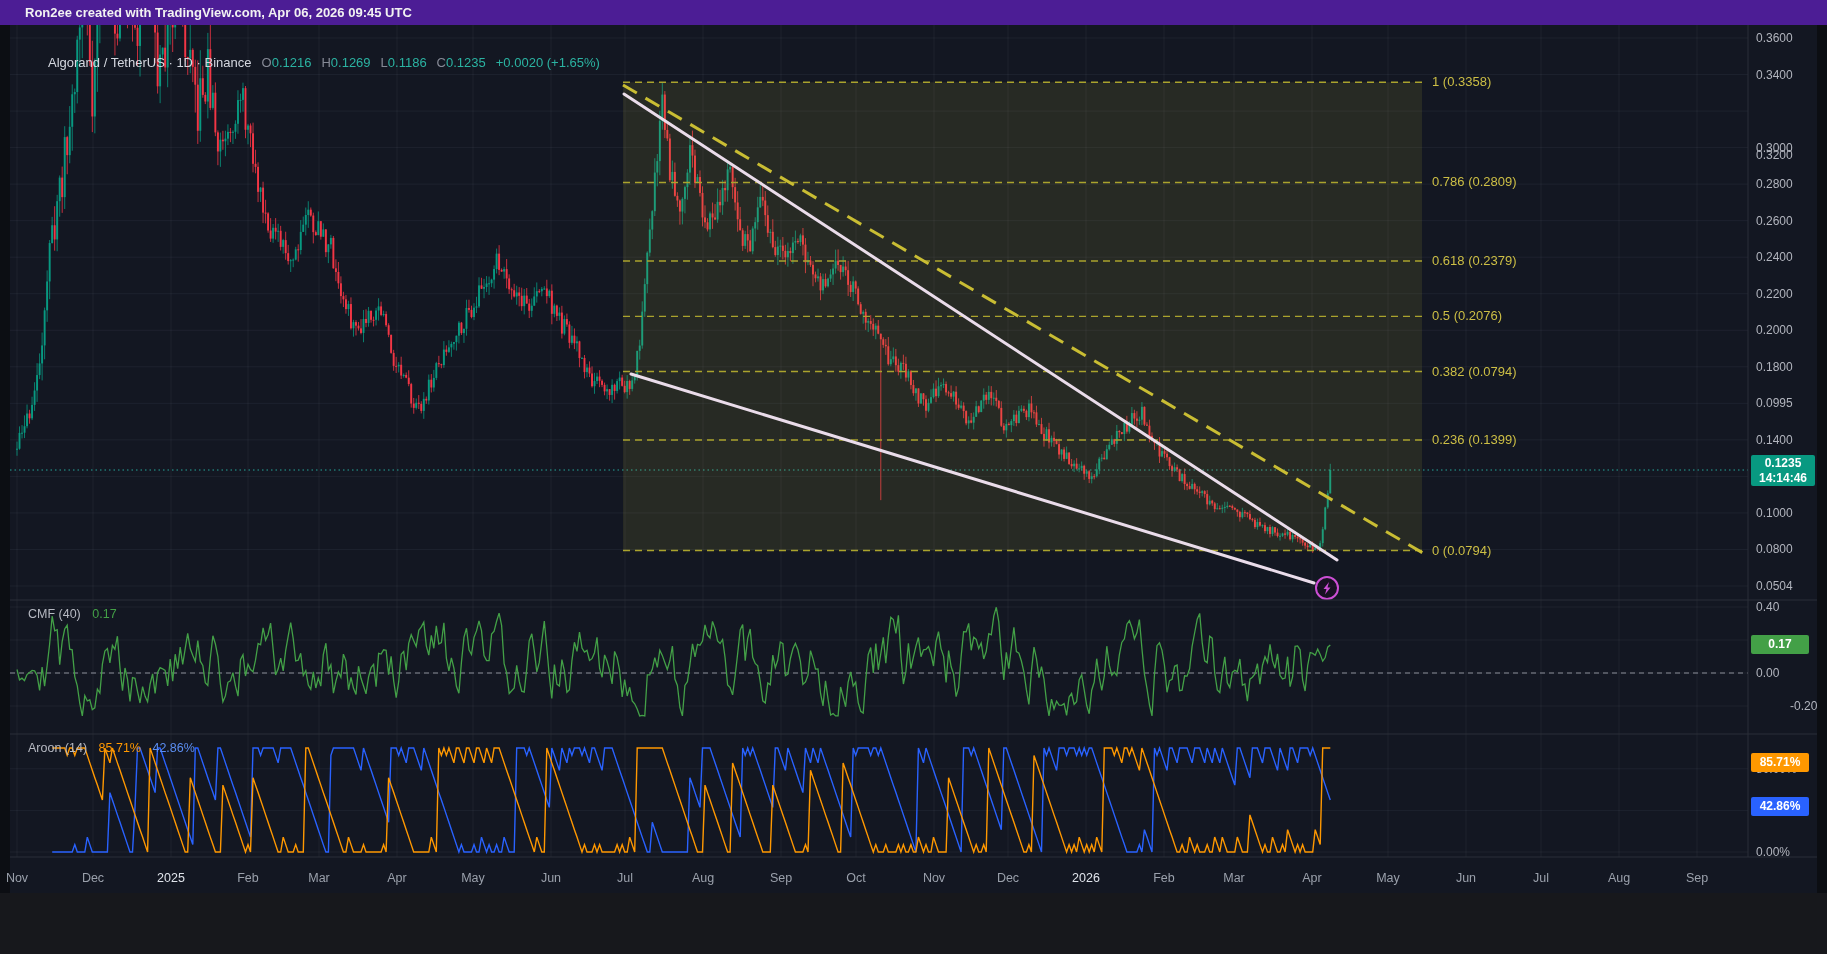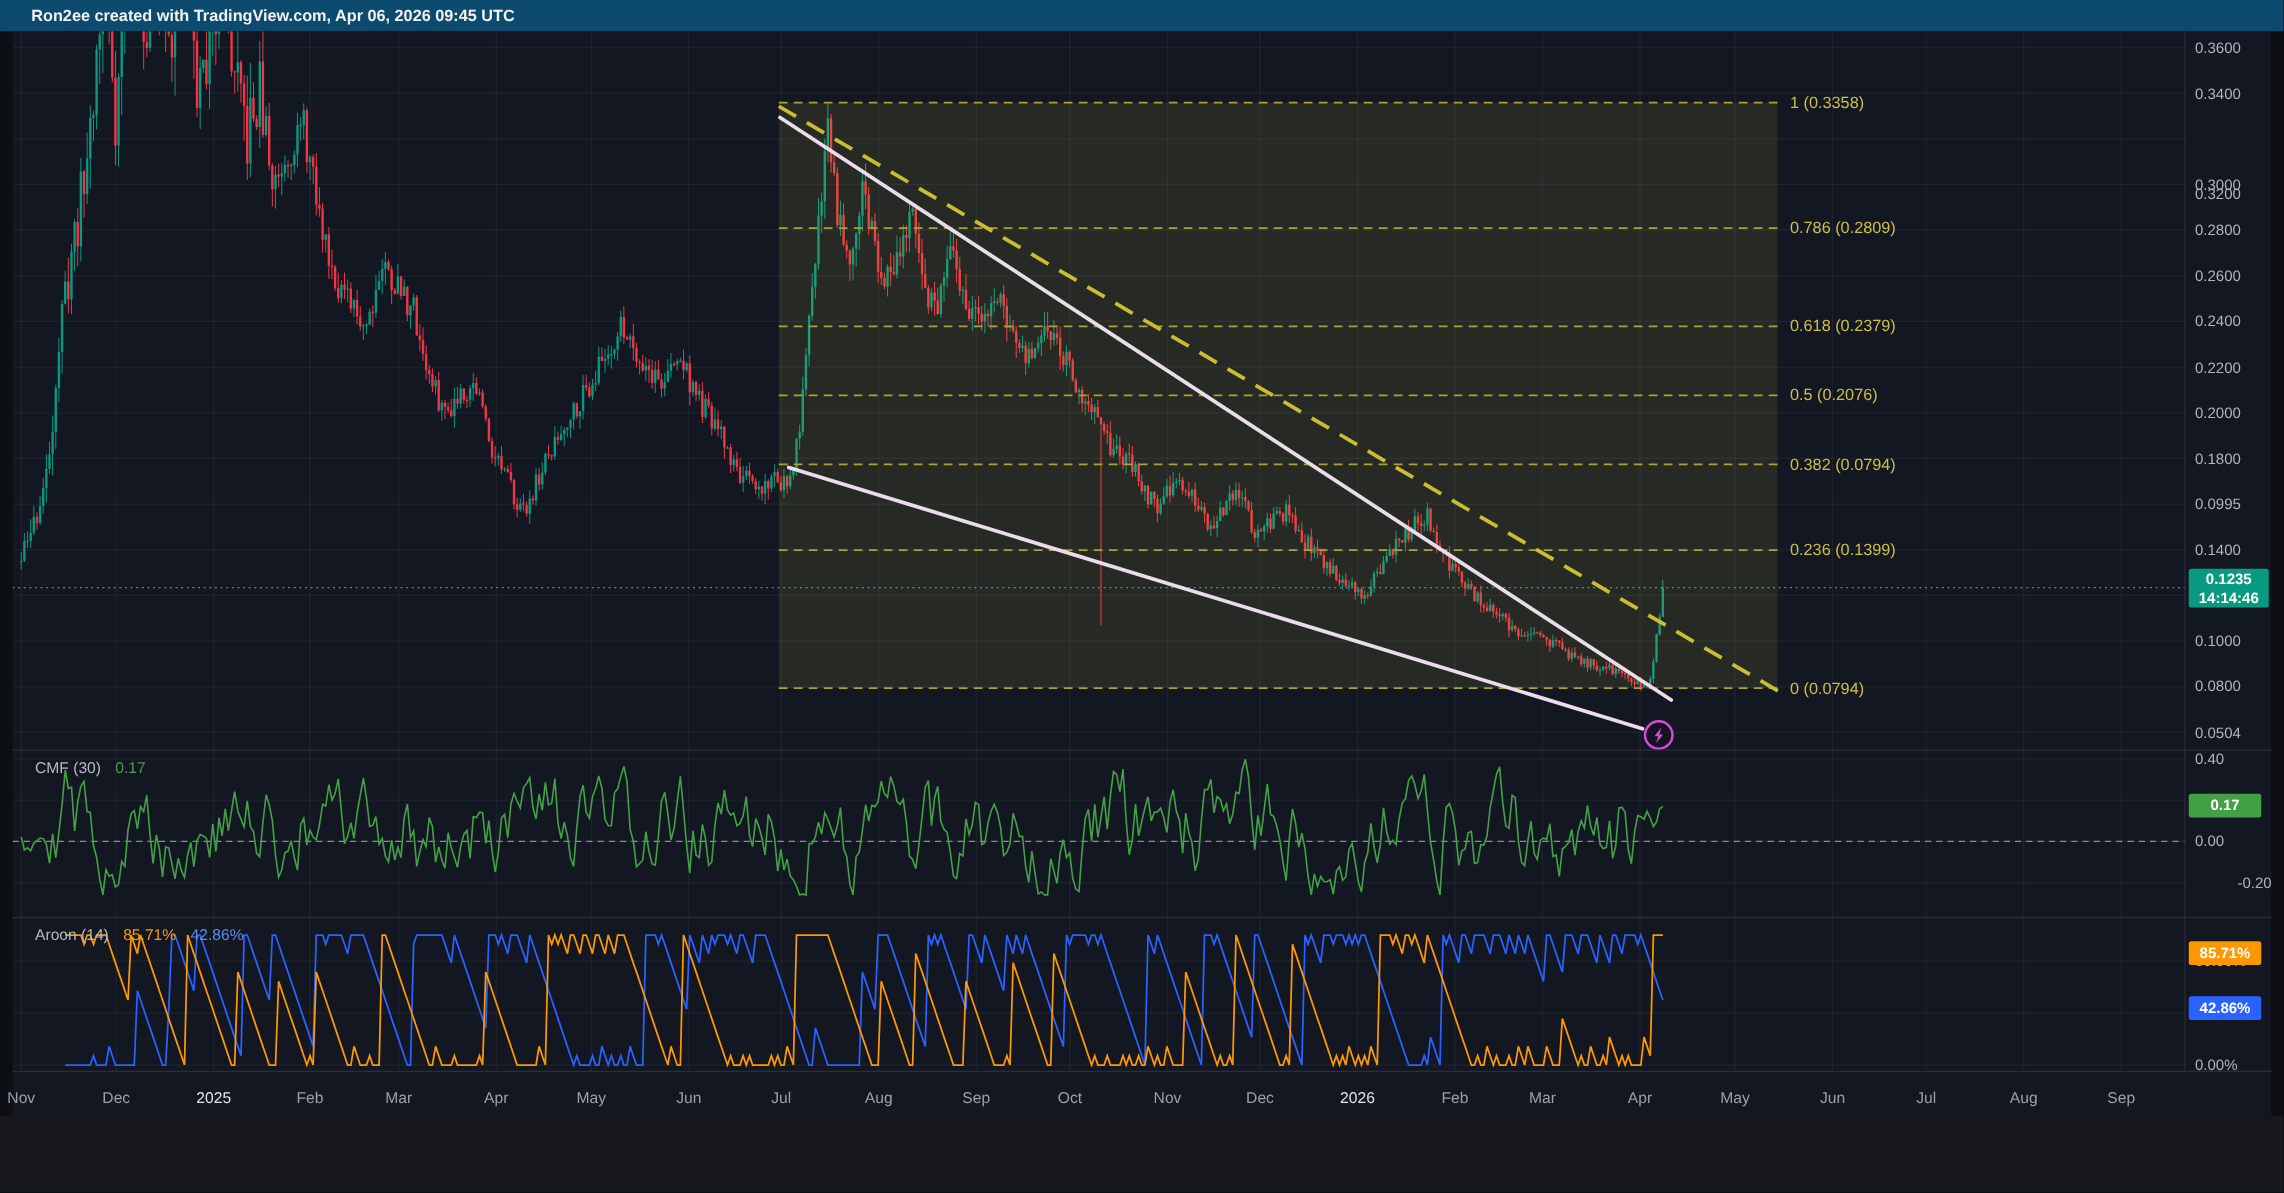--- a/index.html
+++ b/index.html
@@ -1,19 +1,19 @@
 <!DOCTYPE html>
 <html><head>
 <meta charset="utf-8">
 <style>
   html,body{margin:0;padding:0;background:#0c0e13;}
   *{box-sizing:border-box;}
   .stage{position:relative;width:1827px;height:954px;overflow:hidden;
          font-family:"Liberation Sans",sans-serif;background:#0c0e13;}
-  .attribution{position:absolute;left:0;top:0;width:1827px;height:25px;background:#0c4a6e;
+  .attribution{position:absolute;left:0;top:0;width:1827px;height:25px;background:#4c1d95;
                color:#f2f2f2;font-size:13px;font-weight:bold;line-height:25px;padding-left:25px;}
   .panel{position:absolute;left:10px;top:25px;width:1807px;height:868px;background:#131722;}
   #chart-svg{position:absolute;left:0;top:0;}
   .lbl{position:absolute;white-space:nowrap;pointer-events:none;}
   .legend-main{position:absolute;left:38px;top:30px;font-size:13px;color:#d5d8e0;z-index:5;}
   .legend-sub{position:absolute;left:18px;font-size:12.5px;color:#b6b9c2;z-index:5;}
   .ohlc-letter{color:#868a96;margin-left:10px;}
   .up-val{color:#2bb3a2;}
   .badge{position:absolute;color:#fff;font-size:12px;font-weight:bold;text-align:center;
          border-radius:2px;z-index:6;line-height:15px;}
@@ -1163,23 +1163,26 @@
         <line x1="10" y1="673" x2="1748" y2="673" stroke="#8a8e99" stroke-width="1" stroke-dasharray="5,4"></line>
         <polyline points="17.0,669.5 19.5,679.9 22.0,678.2 24.5,680.6 27.0,674.6 29.6,672.5 32.1,670.4 34.6,670.9 37.1,675.4 39.6,690.5 42.1,667.0 44.6,686.2 47.1,666.0 49.6,644.3 52.2,616.0 54.7,630.8 57.2,629.7 59.7,664.8 62.2,641.3 64.7,629.0 67.2,625.1 69.7,649.2 72.2,649.8 74.8,676.8 77.3,685.8 79.8,703.5 82.3,715.9 84.8,695.6 87.3,701.0 89.8,699.8 92.3,709.6 94.8,707.9 97.4,689.1 99.9,693.1 102.4,664.1 104.9,651.0 107.4,648.5 109.9,663.0 112.4,645.3 114.9,649.3 117.4,636.2 120.0,668.0 122.5,690.7 125.0,668.0 127.5,679.2 130.0,701.5 132.5,677.6 135.0,678.3 137.5,691.3 140.0,703.0 142.6,686.6 145.1,696.3 147.6,701.8 150.1,684.0 152.6,673.9 155.1,693.3 157.6,672.4 160.1,667.7 162.6,668.8 165.1,670.5 167.7,685.9 170.2,659.0 172.7,681.2 175.2,654.2 177.7,668.6 180.2,647.1 182.7,664.5 185.2,648.7 187.7,633.3 190.3,648.8 192.8,655.5 195.3,661.5 197.8,640.7 200.3,661.2 202.8,665.4 205.3,682.7 207.8,685.5 210.3,658.2 212.9,635.8 215.4,644.0 217.9,656.5 220.4,684.2 222.9,701.8 225.4,695.9 227.9,682.3 230.4,680.9 232.9,672.6 235.5,686.2 238.0,696.1 240.5,659.7 243.0,654.7 245.5,676.0 248.0,664.2 250.5,669.6 253.0,671.8 255.5,660.2 258.1,643.4 260.6,644.8 263.1,627.8 265.6,640.1 268.1,634.5 270.6,623.1 273.1,649.0 275.6,675.0 278.1,669.1 280.7,658.1 283.2,670.8 285.7,650.4 288.2,636.2 290.7,622.5 293.2,638.7 295.7,661.0 298.2,660.2 300.7,653.3 303.3,675.4 305.8,670.8 308.3,685.0 310.8,689.4 313.3,671.9 315.8,688.0 318.3,677.9 320.8,686.1 323.3,654.5 325.9,643.2 328.4,670.2 330.9,664.7 333.4,693.1 335.9,681.1 338.4,671.8 340.9,677.3 343.4,654.1 345.9,660.9 348.5,689.8 351.0,677.5 353.5,688.3 356.0,694.5 358.5,666.2 361.0,678.3 363.5,686.0 366.0,693.9 368.5,677.2 371.1,667.5 373.6,664.3 376.1,686.8 378.6,653.4 381.1,654.1 383.6,649.8 386.1,650.2 388.6,674.7 391.1,656.4 393.7,681.1 396.2,697.6 398.7,681.7 401.2,654.3 403.7,651.5 406.2,670.2 408.7,643.4 411.2,634.7 413.7,640.8 416.2,646.4 418.8,630.3 421.3,626.9 423.8,622.1 426.3,645.8 428.8,655.1 431.3,635.3 433.8,648.3 436.3,625.9 438.8,643.9 441.4,642.6 443.9,622.8 446.4,658.5 448.9,670.8 451.4,657.8 453.9,668.2 456.4,686.3 458.9,693.2 461.4,662.6 464.0,637.1 466.5,628.2 469.0,649.9 471.5,654.5 474.0,637.3 476.5,630.9 479.0,620.8 481.5,630.6 484.0,655.5 486.6,660.6 489.1,660.5 491.6,634.0 494.1,631.1 496.6,621.3 499.1,613.1 501.6,625.3 504.1,663.6 506.6,672.6 509.2,693.5 511.7,690.8 514.2,688.0 516.7,665.4 519.2,681.2 521.7,691.2 524.2,692.1 526.7,669.1 529.2,640.8 531.8,633.8 534.3,651.1 536.8,671.8 539.3,662.4 541.8,641.1 544.3,621.1 546.8,647.8 549.3,676.0 551.8,698.5 554.4,664.6 556.9,684.1 559.4,686.0 561.9,659.6 564.4,670.9 566.9,692.2 569.4,689.6 571.9,660.8 574.4,642.3 577.0,651.3 579.5,632.0 582.0,648.0 584.5,652.1 587.0,650.4 589.5,660.5 592.0,658.7 594.5,652.7 597.0,637.3 599.6,668.3 602.1,677.2 604.6,654.9 607.1,661.3 609.6,670.6 612.1,684.0 614.6,651.4 617.1,657.5 619.6,670.4 622.2,696.9 624.7,679.5 627.2,696.0 629.7,687.3 632.2,700.9 634.7,703.8 637.2,709.0 639.7,715.9 642.2,715.3 644.8,715.9 647.3,674.8 649.8,674.9 652.3,669.3 654.8,657.7 657.3,667.3 659.8,650.2 662.3,655.4 664.8,662.5 667.3,669.5 669.9,660.5 672.4,646.0 674.9,679.1 677.4,685.4 679.9,707.3 682.4,715.9 684.9,685.4 687.4,681.7 689.9,664.8 692.5,643.8 695.0,656.8 697.5,644.3 700.0,645.3 702.5,641.1 705.0,624.8 707.5,634.9 710.0,637.9 712.5,621.4 715.1,628.9 717.6,641.0 720.1,643.5 722.6,639.5 725.1,657.9 727.6,684.9 730.1,687.6 732.6,694.9 735.1,676.2 737.7,653.2 740.2,629.9 742.7,624.5 745.2,660.6 747.7,638.4 750.2,629.0 752.7,657.3 755.2,663.4 757.7,665.9 760.3,682.2 762.8,700.8 765.3,702.9 767.8,682.9 770.3,684.8 772.8,655.1 775.3,667.7 777.8,660.0 780.3,642.0 782.9,643.7 785.4,675.7 787.9,674.1 790.4,658.5 792.9,648.8 795.4,643.5 797.9,649.8 800.4,661.3 802.9,684.4 805.5,681.9 808.0,675.1 810.5,650.6 813.0,658.8 815.5,669.1 818.0,669.0 820.5,693.2 823.0,705.9 825.5,680.8 828.1,699.4 830.6,715.0 833.1,713.6 835.6,715.9 838.1,715.9 840.6,687.0 843.1,696.7 845.6,706.8 848.1,682.3 850.7,671.8 853.2,686.1 855.7,682.2 858.2,702.6 860.7,711.3 863.2,713.1 865.7,680.3 868.2,654.7 870.7,647.5 873.3,672.9 875.8,643.5 878.3,669.8 880.8,653.7 883.3,637.4 885.8,663.3 888.3,636.6 890.8,617.3 893.3,619.5 895.9,633.3 898.4,615.3 900.9,656.2 903.4,684.0 905.9,671.6 908.4,643.2 910.9,668.6 913.4,657.1 915.9,646.4 918.4,637.5 921.0,656.7 923.5,649.8 926.0,649.5 928.5,646.5 931.0,654.2 933.5,666.0 936.0,641.9 938.5,631.7 941.0,648.6 943.6,656.4 946.1,682.5 948.6,650.6 951.1,666.5 953.6,674.1 956.1,696.7 958.6,687.7 961.1,656.7 963.6,631.6 966.2,631.8 968.7,623.4 971.2,650.3 973.7,637.3 976.2,639.4 978.7,648.6 981.2,643.0 983.7,659.0 986.2,651.5 988.8,633.7 991.3,634.8 993.8,615.9 996.3,607.3 998.8,621.9 1001.3,654.0 1003.8,679.9 1006.3,652.3 1008.8,668.6 1011.4,646.9 1013.9,627.3 1016.4,651.6 1018.9,653.1 1021.4,661.0 1023.9,672.1 1026.4,689.9 1028.9,704.5 1031.4,671.1 1034.0,647.1 1036.5,658.8 1039.0,677.7 1041.5,666.6 1044.0,679.1 1046.5,701.4 1049.0,715.9 1051.5,699.1 1054.0,709.0 1056.6,701.2 1059.1,705.2 1061.6,705.4 1064.1,703.7 1066.6,715.4 1069.1,697.1 1071.6,693.3 1074.1,704.3 1076.6,701.6 1079.2,679.6 1081.7,674.8 1084.2,689.9 1086.7,705.5 1089.2,713.7 1091.7,690.2 1094.2,682.2 1096.7,658.7 1099.2,677.2 1101.8,690.3 1104.3,675.8 1106.8,646.2 1109.3,665.2 1111.8,675.4 1114.3,672.2 1116.8,675.6 1119.3,655.1 1121.8,642.4 1124.4,638.8 1126.9,624.2 1129.4,620.7 1131.9,627.8 1134.4,638.8 1136.9,632.8 1139.4,619.5 1141.9,648.2 1144.4,673.9 1147.0,688.6 1149.5,705.1 1152.0,715.9 1154.5,674.3 1157.0,645.7 1159.5,642.8 1162.0,650.3 1164.5,665.5 1167.0,692.3 1169.5,680.6 1172.1,679.2 1174.6,666.3 1177.1,665.1 1179.6,690.7 1182.1,690.1 1184.6,675.8 1187.1,676.1 1189.6,668.8 1192.1,646.4 1194.7,632.5 1197.2,619.3 1199.7,613.4 1202.2,642.5 1204.7,660.9 1207.2,662.7 1209.7,636.2 1212.2,638.2 1214.7,673.0 1217.3,689.9 1219.8,692.5 1222.3,672.6 1224.8,656.8 1227.3,682.7 1229.8,687.5 1232.3,672.4 1234.8,670.3 1237.3,671.8 1239.9,659.0 1242.4,685.2 1244.9,684.0 1247.4,701.1 1249.9,679.2 1252.4,677.2 1254.9,673.9 1257.4,663.6 1259.9,684.1 1262.5,665.2 1265.0,656.7 1267.5,662.4 1270.0,644.3 1272.5,660.9 1275.0,668.2 1277.5,653.9 1280.0,675.3 1282.5,678.9 1285.1,678.0 1287.6,656.7 1290.1,686.7 1292.6,676.6 1295.1,646.3 1297.6,645.9 1300.1,649.8 1302.6,680.0 1305.1,691.0 1307.7,665.5 1310.2,652.5 1312.7,653.4 1315.2,655.3 1317.7,649.1 1320.2,654.4 1322.7,661.2 1325.2,657.6 1327.7,647.2 1330.3,645.0 " fill="none" stroke="#43a047" stroke-width="1.3" clip-path="url(#cClip)"></polyline>
         <polyline points="52.2,852.0 54.7,852.0 57.2,852.0 59.7,852.0 62.2,852.0 64.7,852.0 67.2,852.0 69.7,852.0 72.2,852.0 74.8,844.6 77.3,852.0 79.8,852.0 82.3,852.0 84.8,852.0 87.3,837.1 89.8,844.6 92.3,852.0 94.8,852.0 97.4,852.0 99.9,852.0 102.4,852.0 104.9,852.0 107.4,852.0 109.9,792.6 112.4,800.0 114.9,807.4 117.4,814.9 120.0,822.3 122.5,829.7 125.0,837.1 127.5,844.6 130.0,852.0 132.5,852.0 135.0,807.4 137.5,748.0 140.0,748.0 142.6,755.4 145.1,762.9 147.6,770.3 150.1,777.7 152.6,785.1 155.1,792.6 157.6,748.0 160.1,748.0 162.6,755.4 165.1,762.9 167.7,770.3 170.2,777.7 172.7,785.1 175.2,792.6 177.7,800.0 180.2,807.4 182.7,814.9 185.2,822.3 187.7,829.7 190.3,837.1 192.8,844.6 195.3,748.0 197.8,748.0 200.3,755.4 202.8,762.9 205.3,770.3 207.8,777.7 210.3,785.1 212.9,792.6 215.4,800.0 217.9,748.0 220.4,748.0 222.9,755.4 225.4,762.9 227.9,770.3 230.4,777.7 232.9,785.1 235.5,792.6 238.0,800.0 240.5,807.4 243.0,814.9 245.5,822.3 248.0,829.7 250.5,837.1 253.0,748.0 255.5,748.0 258.1,748.0 260.6,755.4 263.1,748.0 265.6,748.0 268.1,748.0 270.6,748.0 273.1,748.0 275.6,755.4 278.1,762.9 280.7,748.0 283.2,748.0 285.7,748.0 288.2,748.0 290.7,748.0 293.2,755.4 295.7,762.9 298.2,770.3 300.7,777.7 303.3,785.1 305.8,792.6 308.3,800.0 310.8,807.4 313.3,814.9 315.8,822.3 318.3,829.7 320.8,837.1 323.3,844.6 325.9,852.0 328.4,852.0 330.9,755.4 333.4,748.0 335.9,748.0 338.4,748.0 340.9,748.0 343.4,748.0 345.9,748.0 348.5,748.0 351.0,748.0 353.5,748.0 356.0,755.4 358.5,762.9 361.0,770.3 363.5,748.0 366.0,755.4 368.5,762.9 371.1,770.3 373.6,777.7 376.1,785.1 378.6,792.6 381.1,800.0 383.6,807.4 386.1,814.9 388.6,822.3 391.1,748.0 393.7,748.0 396.2,748.0 398.7,755.4 401.2,748.0 403.7,755.4 406.2,762.9 408.7,748.0 411.2,748.0 413.7,748.0 416.2,755.4 418.8,762.9 421.3,770.3 423.8,748.0 426.3,755.4 428.8,762.9 431.3,770.3 433.8,777.7 436.3,785.1 438.8,792.6 441.4,800.0 443.9,807.4 446.4,814.9 448.9,822.3 451.4,829.7 453.9,837.1 456.4,844.6 458.9,852.0 461.4,844.6 464.0,852.0 466.5,852.0 469.0,852.0 471.5,852.0 474.0,844.6 476.5,852.0 479.0,852.0 481.5,837.1 484.0,844.6 486.6,852.0 489.1,844.6 491.6,852.0 494.1,852.0 496.6,844.6 499.1,852.0 501.6,852.0 504.1,837.1 506.6,844.6 509.2,852.0 511.7,852.0 514.2,852.0 516.7,748.0 519.2,748.0 521.7,748.0 524.2,748.0 526.7,755.4 529.2,748.0 531.8,755.4 534.3,762.9 536.8,770.3 539.3,777.7 541.8,785.1 544.3,792.6 546.8,800.0 549.3,807.4 551.8,748.0 554.4,755.4 556.9,762.9 559.4,770.3 561.9,748.0 564.4,755.4 566.9,762.9 569.4,748.0 571.9,755.4 574.4,748.0 577.0,748.0 579.5,748.0 582.0,755.4 584.5,748.0 587.0,755.4 589.5,762.9 592.0,748.0 594.5,748.0 597.0,755.4 599.6,762.9 602.1,770.3 604.6,748.0 607.1,748.0 609.6,748.0 612.1,748.0 614.6,755.4 617.1,762.9 619.6,770.3 622.2,777.7 624.7,785.1 627.2,792.6 629.7,800.0 632.2,807.4 634.7,814.9 637.2,822.3 639.7,829.7 642.2,837.1 644.8,844.6 647.3,852.0 649.8,852.0 652.3,822.3 654.8,829.7 657.3,837.1 659.8,844.6 662.3,852.0 664.8,852.0 667.3,852.0 669.9,852.0 672.4,852.0 674.9,852.0 677.4,852.0 679.9,852.0 682.4,852.0 684.9,852.0 687.4,852.0 689.9,777.7 692.5,785.1 695.0,792.6 697.5,800.0 700.0,807.4 702.5,748.0 705.0,748.0 707.5,748.0 710.0,748.0 712.5,755.4 715.1,762.9 717.6,770.3 720.1,777.7 722.6,785.1 725.1,792.6 727.6,800.0 730.1,807.4 732.6,814.9 735.1,822.3 737.7,829.7 740.2,837.1 742.7,748.0 745.2,755.4 747.7,748.0 750.2,755.4 752.7,748.0 755.2,755.4 757.7,762.9 760.3,770.3 762.8,777.7 765.3,785.1 767.8,792.6 770.3,800.0 772.8,807.4 775.3,748.0 777.8,748.0 780.3,755.4 782.9,762.9 785.4,770.3 787.9,748.0 790.4,755.4 792.9,762.9 795.4,770.3 797.9,777.7 800.4,785.1 802.9,792.6 805.5,748.0 808.0,755.4 810.5,762.9 813.0,748.0 815.5,755.4 818.0,762.9 820.5,748.0 823.0,755.4 825.5,762.9 828.1,770.3 830.6,777.7 833.1,785.1 835.6,792.6 838.1,800.0 840.6,807.4 843.1,814.9 845.6,822.3 848.1,829.7 850.7,837.1 853.2,748.0 855.7,755.4 858.2,748.0 860.7,748.0 863.2,748.0 865.7,748.0 868.2,748.0 870.7,755.4 873.3,748.0 875.8,748.0 878.3,755.4 880.8,748.0 883.3,755.4 885.8,762.9 888.3,770.3 890.8,777.7 893.3,785.1 895.9,792.6 898.4,800.0 900.9,807.4 903.4,814.9 905.9,822.3 908.4,829.7 910.9,837.1 913.4,844.6 915.9,852.0 918.4,748.0 921.0,755.4 923.5,762.9 926.0,748.0 928.5,755.4 931.0,762.9 933.5,770.3 936.0,777.7 938.5,785.1 941.0,792.6 943.6,800.0 946.1,807.4 948.6,814.9 951.1,822.3 953.6,829.7 956.1,837.1 958.6,844.6 961.1,852.0 963.6,748.0 966.2,748.0 968.7,748.0 971.2,755.4 973.7,748.0 976.2,755.4 978.7,762.9 981.2,770.3 983.7,777.7 986.2,785.1 988.8,792.6 991.3,800.0 993.8,807.4 996.3,814.9 998.8,822.3 1001.3,829.7 1003.8,748.0 1006.3,748.0 1008.8,755.4 1011.4,762.9 1013.9,770.3 1016.4,777.7 1018.9,785.1 1021.4,792.6 1023.9,800.0 1026.4,807.4 1028.9,814.9 1031.4,822.3 1034.0,829.7 1036.5,837.1 1039.0,844.6 1041.5,852.0 1044.0,748.0 1046.5,755.4 1049.0,748.0 1051.5,755.4 1054.0,762.9 1056.6,770.3 1059.1,748.0 1061.6,748.0 1064.1,748.0 1066.6,755.4 1069.1,748.0 1071.6,748.0 1074.1,748.0 1076.6,755.4 1079.2,748.0 1081.7,755.4 1084.2,748.0 1086.7,755.4 1089.2,748.0 1091.7,748.0 1094.2,755.4 1096.7,762.9 1099.2,770.3 1101.8,777.7 1104.3,785.1 1106.8,792.6 1109.3,800.0 1111.8,807.4 1114.3,814.9 1116.8,822.3 1119.3,829.7 1121.8,837.1 1124.4,844.6 1126.9,852.0 1129.4,852.0 1131.9,852.0 1134.4,852.0 1136.9,852.0 1139.4,844.6 1141.9,852.0 1144.4,829.7 1147.0,837.1 1149.5,844.6 1152.0,852.0 1154.5,748.0 1157.0,755.4 1159.5,748.0 1162.0,755.4 1164.5,762.9 1167.0,770.3 1169.5,748.0 1172.1,748.0 1174.6,755.4 1177.1,762.9 1179.6,748.0 1182.1,748.0 1184.6,748.0 1187.1,748.0 1189.6,755.4 1192.1,762.9 1194.7,748.0 1197.2,748.0 1199.7,748.0 1202.2,755.4 1204.7,762.9 1207.2,748.0 1209.7,755.4 1212.2,762.9 1214.7,748.0 1217.3,755.4 1219.8,762.9 1222.3,748.0 1224.8,755.4 1227.3,762.9 1229.8,770.3 1232.3,777.7 1234.8,785.1 1237.3,748.0 1239.9,748.0 1242.4,755.4 1244.9,762.9 1247.4,770.3 1249.9,777.7 1252.4,748.0 1254.9,748.0 1257.4,748.0 1259.9,755.4 1262.5,762.9 1265.0,748.0 1267.5,748.0 1270.0,748.0 1272.5,755.4 1275.0,762.9 1277.5,770.3 1280.0,748.0 1282.5,755.4 1285.1,762.9 1287.6,770.3 1290.1,748.0 1292.6,748.0 1295.1,755.4 1297.6,762.9 1300.1,748.0 1302.6,748.0 1305.1,748.0 1307.7,748.0 1310.2,755.4 1312.7,748.0 1315.2,755.4 1317.7,762.9 1320.2,770.3 1322.7,777.7 1325.2,785.1 1327.7,792.6 1330.3,800.0 " fill="none" stroke="#2962ff" stroke-width="1.4" clip-path="url(#aClip)"></polyline>
         <polyline points="52.2,748.0 54.7,748.0 57.2,748.0 59.7,748.0 62.2,748.0 64.7,748.0 67.2,755.4 69.7,748.0 72.2,748.0 74.8,755.4 77.3,748.0 79.8,748.0 82.3,748.0 84.8,748.0 87.3,755.4 89.8,762.9 92.3,770.3 94.8,777.7 97.4,785.1 99.9,792.6 102.4,800.0 104.9,748.0 107.4,755.4 109.9,762.9 112.4,748.0 114.9,755.4 117.4,762.9 120.0,770.3 122.5,777.7 125.0,785.1 127.5,792.6 130.0,800.0 132.5,807.4 135.0,814.9 137.5,822.3 140.0,829.7 142.6,837.1 145.1,844.6 147.6,852.0 150.1,748.0 152.6,755.4 155.1,762.9 157.6,770.3 160.1,777.7 162.6,785.1 165.1,792.6 167.7,800.0 170.2,807.4 172.7,814.9 175.2,822.3 177.7,829.7 180.2,837.1 182.7,844.6 185.2,852.0 187.7,852.0 190.3,777.7 192.8,785.1 195.3,792.6 197.8,800.0 200.3,807.4 202.8,814.9 205.3,822.3 207.8,829.7 210.3,837.1 212.9,844.6 215.4,852.0 217.9,852.0 220.4,852.0 222.9,785.1 225.4,792.6 227.9,800.0 230.4,807.4 232.9,814.9 235.5,822.3 238.0,829.7 240.5,837.1 243.0,844.6 245.5,852.0 248.0,844.6 250.5,852.0 253.0,777.7 255.5,785.1 258.1,792.6 260.6,800.0 263.1,807.4 265.6,814.9 268.1,822.3 270.6,829.7 273.1,837.1 275.6,844.6 278.1,852.0 280.7,852.0 283.2,837.1 285.7,844.6 288.2,852.0 290.7,852.0 293.2,852.0 295.7,844.6 298.2,852.0 300.7,852.0 303.3,852.0 305.8,748.0 308.3,748.0 310.8,755.4 313.3,762.9 315.8,770.3 318.3,777.7 320.8,785.1 323.3,792.6 325.9,800.0 328.4,807.4 330.9,814.9 333.4,822.3 335.9,829.7 338.4,837.1 340.9,844.6 343.4,852.0 345.9,852.0 348.5,837.1 351.0,844.6 353.5,852.0 356.0,852.0 358.5,852.0 361.0,852.0 363.5,844.6 366.0,852.0 368.5,852.0 371.1,852.0 373.6,852.0 376.1,852.0 378.6,852.0 381.1,852.0 383.6,844.6 386.1,852.0 388.6,777.7 391.1,785.1 393.7,792.6 396.2,800.0 398.7,807.4 401.2,814.9 403.7,822.3 406.2,829.7 408.7,837.1 411.2,844.6 413.7,852.0 416.2,852.0 418.8,852.0 421.3,852.0 423.8,852.0 426.3,852.0 428.8,852.0 431.3,837.1 433.8,844.6 436.3,852.0 438.8,748.0 441.4,755.4 443.9,748.0 446.4,755.4 448.9,748.0 451.4,755.4 453.9,762.9 456.4,748.0 458.9,748.0 461.4,755.4 464.0,762.9 466.5,748.0 469.0,748.0 471.5,755.4 474.0,762.9 476.5,748.0 479.0,748.0 481.5,755.4 484.0,762.9 486.6,748.0 489.1,755.4 491.6,762.9 494.1,748.0 496.6,748.0 499.1,748.0 501.6,755.4 504.1,762.9 506.6,770.3 509.2,777.7 511.7,785.1 514.2,792.6 516.7,800.0 519.2,807.4 521.7,814.9 524.2,822.3 526.7,829.7 529.2,837.1 531.8,844.6 534.3,852.0 536.8,837.1 539.3,844.6 541.8,852.0 544.3,852.0 546.8,748.0 549.3,755.4 551.8,762.9 554.4,770.3 556.9,777.7 559.4,785.1 561.9,792.6 564.4,800.0 566.9,807.4 569.4,814.9 571.9,822.3 574.4,829.7 577.0,837.1 579.5,844.6 582.0,852.0 584.5,844.6 587.0,852.0 589.5,852.0 592.0,852.0 594.5,844.6 597.0,852.0 599.6,844.6 602.1,852.0 604.6,852.0 607.1,852.0 609.6,852.0 612.1,852.0 614.6,852.0 617.1,844.6 619.6,852.0 622.2,844.6 624.7,852.0 627.2,852.0 629.7,837.1 632.2,844.6 634.7,852.0 637.2,748.0 639.7,748.0 642.2,748.0 644.8,748.0 647.3,748.0 649.8,748.0 652.3,748.0 654.8,748.0 657.3,748.0 659.8,748.0 662.3,748.0 664.8,755.4 667.3,762.9 669.9,770.3 672.4,777.7 674.9,785.1 677.4,792.6 679.9,800.0 682.4,807.4 684.9,814.9 687.4,822.3 689.9,829.7 692.5,837.1 695.0,844.6 697.5,852.0 700.0,852.0 702.5,852.0 705.0,785.1 707.5,792.6 710.0,800.0 712.5,807.4 715.1,814.9 717.6,822.3 720.1,829.7 722.6,837.1 725.1,844.6 727.6,852.0 730.1,852.0 732.6,762.9 735.1,770.3 737.7,777.7 740.2,785.1 742.7,792.6 745.2,800.0 747.7,807.4 750.2,814.9 752.7,822.3 755.2,829.7 757.7,837.1 760.3,844.6 762.8,852.0 765.3,852.0 767.8,852.0 770.3,852.0 772.8,785.1 775.3,792.6 777.8,800.0 780.3,807.4 782.9,814.9 785.4,822.3 787.9,829.7 790.4,837.1 792.9,844.6 795.4,852.0 797.9,852.0 800.4,852.0 802.9,852.0 805.5,844.6 808.0,852.0 810.5,770.3 813.0,777.7 815.5,785.1 818.0,792.6 820.5,800.0 823.0,807.4 825.5,814.9 828.1,822.3 830.6,829.7 833.1,837.1 835.6,844.6 838.1,852.0 840.6,852.0 843.1,762.9 845.6,770.3 848.1,777.7 850.7,785.1 853.2,792.6 855.7,800.0 858.2,807.4 860.7,814.9 863.2,822.3 865.7,829.7 868.2,837.1 870.7,844.6 873.3,852.0 875.8,844.6 878.3,852.0 880.8,852.0 883.3,852.0 885.8,844.6 888.3,852.0 890.8,852.0 893.3,852.0 895.9,852.0 898.4,844.6 900.9,852.0 903.4,844.6 905.9,852.0 908.4,852.0 910.9,844.6 913.4,852.0 915.9,852.0 918.4,837.1 921.0,844.6 923.5,852.0 926.0,844.6 928.5,852.0 931.0,852.0 933.5,837.1 936.0,844.6 938.5,852.0 941.0,852.0 943.6,852.0 946.1,852.0 948.6,777.7 951.1,785.1 953.6,792.6 956.1,800.0 958.6,807.4 961.1,814.9 963.6,822.3 966.2,829.7 968.7,837.1 971.2,844.6 973.7,852.0 976.2,844.6 978.7,852.0 981.2,852.0 983.7,844.6 986.2,852.0 988.8,748.0 991.3,755.4 993.8,762.9 996.3,770.3 998.8,777.7 1001.3,785.1 1003.8,792.6 1006.3,800.0 1008.8,807.4 1011.4,814.9 1013.9,822.3 1016.4,829.7 1018.9,837.1 1021.4,844.6 1023.9,852.0 1026.4,852.0 1028.9,844.6 1031.4,852.0 1034.0,755.4 1036.5,762.9 1039.0,770.3 1041.5,777.7 1044.0,785.1 1046.5,792.6 1049.0,800.0 1051.5,807.4 1054.0,814.9 1056.6,822.3 1059.1,829.7 1061.6,837.1 1064.1,844.6 1066.6,852.0 1069.1,844.6 1071.6,852.0 1074.1,844.6 1076.6,852.0 1079.2,837.1 1081.7,844.6 1084.2,852.0 1086.7,844.6 1089.2,852.0 1091.7,844.6 1094.2,852.0 1096.7,837.1 1099.2,844.6 1101.8,852.0 1104.3,748.0 1106.8,748.0 1109.3,748.0 1111.8,748.0 1114.3,755.4 1116.8,748.0 1119.3,755.4 1121.8,762.9 1124.4,748.0 1126.9,748.0 1129.4,755.4 1131.9,748.0 1134.4,755.4 1136.9,762.9 1139.4,770.3 1141.9,748.0 1144.4,755.4 1147.0,762.9 1149.5,770.3 1152.0,777.7 1154.5,785.1 1157.0,792.6 1159.5,800.0 1162.0,807.4 1164.5,814.9 1167.0,822.3 1169.5,829.7 1172.1,837.1 1174.6,844.6 1177.1,852.0 1179.6,852.0 1182.1,844.6 1184.6,852.0 1187.1,852.0 1189.6,837.1 1192.1,844.6 1194.7,852.0 1197.2,844.6 1199.7,852.0 1202.2,852.0 1204.7,852.0 1207.2,844.6 1209.7,852.0 1212.2,852.0 1214.7,837.1 1217.3,844.6 1219.8,852.0 1222.3,837.1 1224.8,844.6 1227.3,852.0 1229.8,852.0 1232.3,852.0 1234.8,852.0 1237.3,837.1 1239.9,844.6 1242.4,852.0 1244.9,852.0 1247.4,852.0 1249.9,814.9 1252.4,822.3 1254.9,829.7 1257.4,837.1 1259.9,844.6 1262.5,852.0 1265.0,844.6 1267.5,852.0 1270.0,852.0 1272.5,837.1 1275.0,844.6 1277.5,852.0 1280.0,852.0 1282.5,844.6 1285.1,852.0 1287.6,829.7 1290.1,837.1 1292.6,844.6 1295.1,852.0 1297.6,844.6 1300.1,852.0 1302.6,844.6 1305.1,852.0 1307.7,852.0 1310.2,852.0 1312.7,852.0 1315.2,829.7 1317.7,837.1 1320.2,844.6 1322.7,748.0 1325.2,748.0 1327.7,748.0 1330.3,748.0 " fill="none" stroke="#ff9800" stroke-width="1.4" clip-path="url(#aClip)"></polyline>
         <line x1="10" y1="600" x2="1817" y2="600" stroke="#2a2e39" stroke-width="1"></line>
         <line x1="10" y1="734" x2="1817" y2="734" stroke="#2a2e39" stroke-width="1"></line>
         <line x1="10" y1="857" x2="1817" y2="857" stroke="#2a2e39" stroke-width="1"></line>
         <line x1="1748" y1="25" x2="1748" y2="857" stroke="#2a2e39" stroke-width="1"></line>
       </svg>
 
+    <div class="legend-main">
+      <span>Algorand / TetherUS · 1D · Binance</span><span class="ohlc-letter">O</span><span class="up-val">0.1216</span><span class="ohlc-letter">H</span><span class="up-val">0.1269</span><span class="ohlc-letter">L</span><span class="up-val">0.1186</span><span class="ohlc-letter">C</span><span class="up-val">0.1235</span><span class="up-val" style="margin-left:10px">+0.0020 (+1.65%)</span>
+    </div>
 
     <div class="legend-sub" style="top:582px;">
-      <span>CMF (30)</span>
+      <span>CMF (40)</span>
       <span style="color:#43a047;margin-left:8px">0.17</span>
     </div>
 
     <div class="legend-sub" style="top:716px;">
       <span>Aroon (14)</span>
       <span style="color:#ff9800;margin-left:8px">85.71%</span>
       <span style="color:#5b8def;margin-left:8px">42.86%</span>
     </div>
   </div>
 

